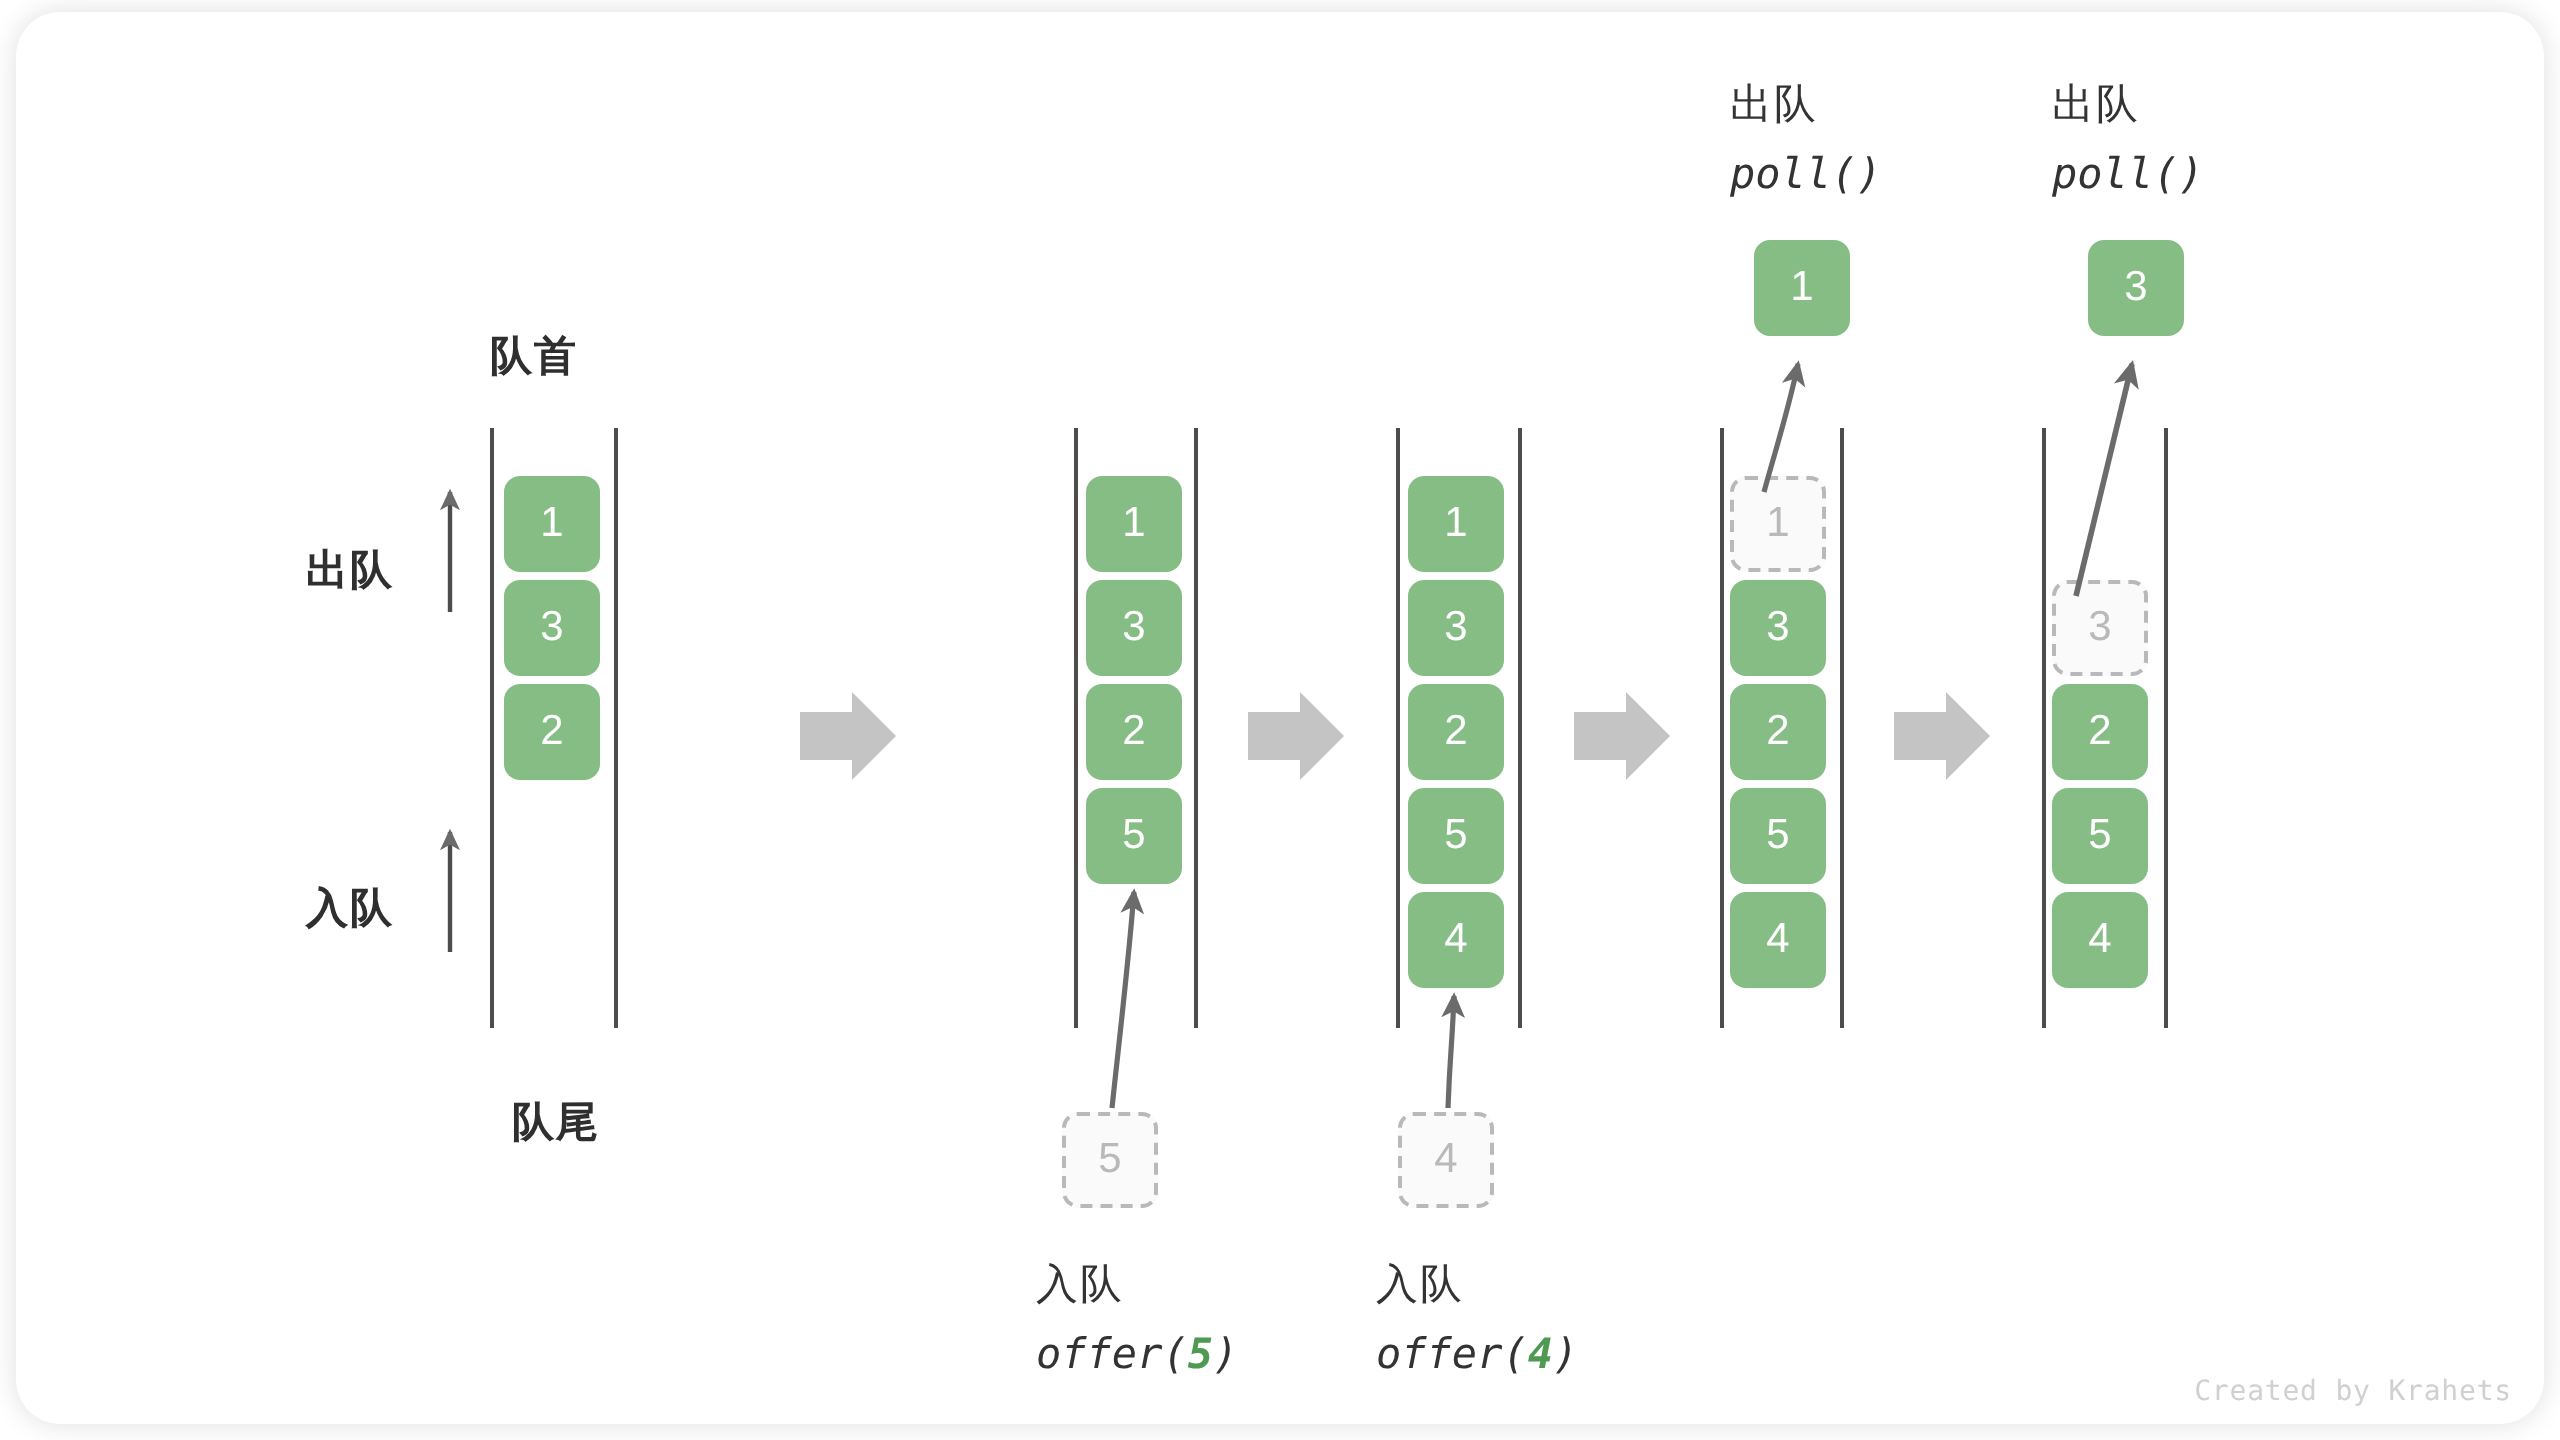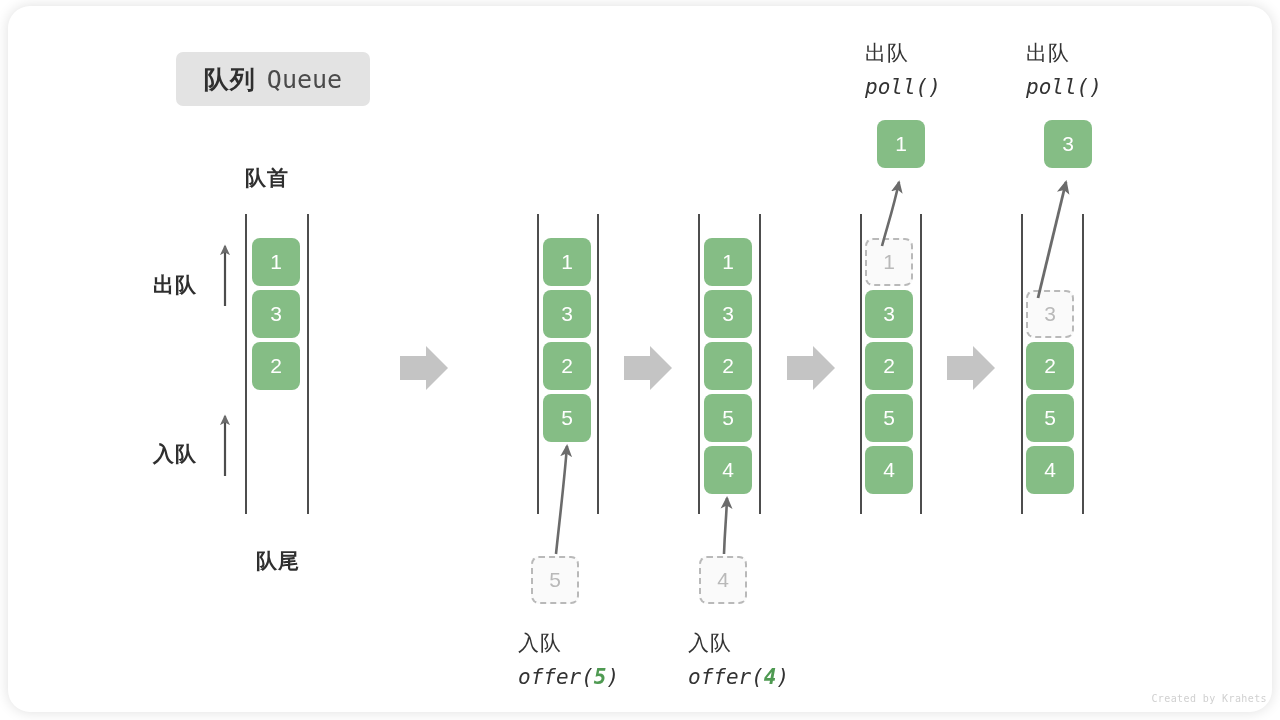--- a/index.html
+++ b/index.html
@@ -118,39 +118,35 @@
   svg.overlay {
     position: absolute;
     left: 0; top: 0;
     width: 1280px; height: 720px;
     pointer-events: none;
   }
 
   
   #watermark {
     position: absolute;
-    right: 21px;
+    right: 32px;
     bottom: 22px;
     font-family: "DejaVu Sans Mono", "Liberation Mono", monospace;
-    font-size: 10px;
+    font-size: 14px;
     color: #d0d0d0;
     letter-spacing: 0.4px;
     white-space: nowrap;
   }
 </style>
 </head>
 <body>
 
 <div id="card">
   <div class="stage">
 
-    <div id="title-chip">
-      <span class="cn">队列</span>
-      <span class="en">Queue</span>
-    </div>
 
     <div class="cn-label" style="left:237px; top:158px;">队首</div>
     <div class="cn-label" style="left:248px; top:541px;">队尾</div>
 
     <div class="cn-label" style="left:145px; top:265px;">出队</div>
     <div class="cn-label" style="left:145px; top:434px;">入队</div>
 
     <div class="op-caption" style="left:857px; top:30px;">
       <span class="line1">出队</span>
       <span class="line2">poll()</span>

